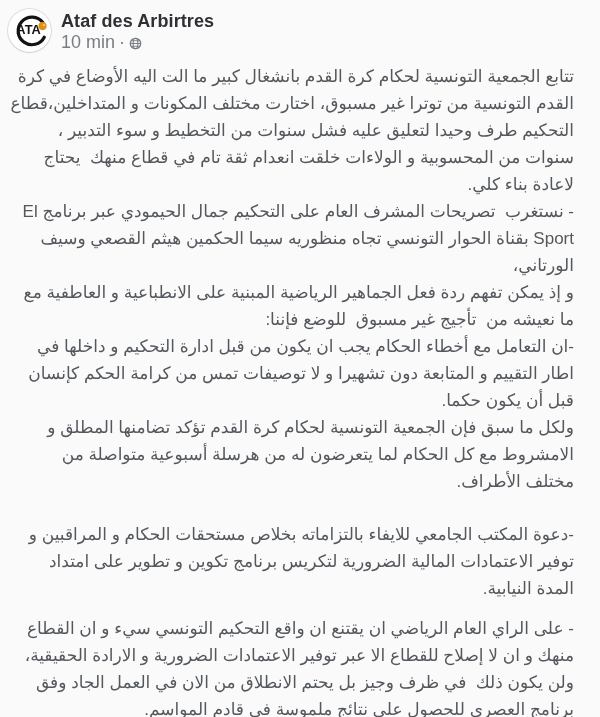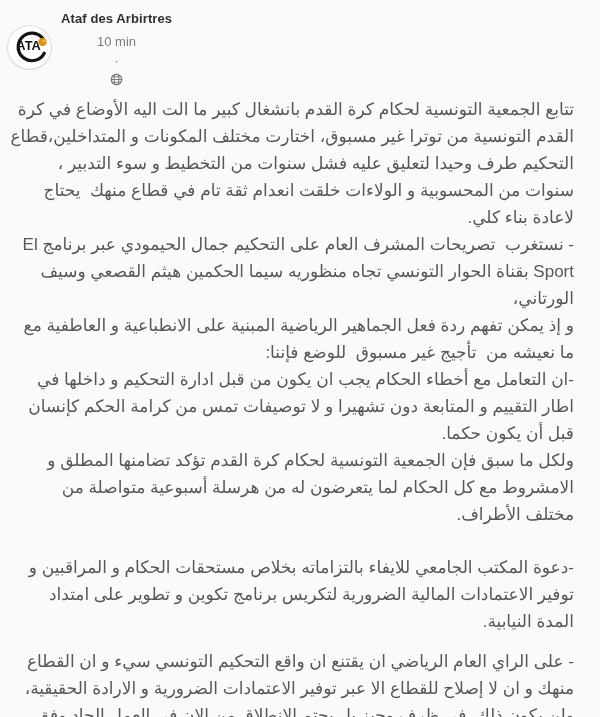--- a/index.html
+++ b/index.html
@@ -28,33 +28,32 @@
     display: flex;
     align-items: center;
     justify-content: center;
     cursor: pointer;
     flex: 0 0 auto;
   }
   .avatar svg { width: 38px; height: 38px; }
   .header-text { padding-top: 3px; }
   .page-name {
     font-weight: bold;
-    font-size: 13px;
+    font-size: 18px;
     color: #2e3033;
     letter-spacing: 0.1px;
     cursor: pointer;
   }
   .meta {
     display: flex;
     align-items: center;
     gap: 4px;
-    margin-top: 8px;
-    font-size: 13px;
+    margin-top: 0;
+    font-size: 18px;
     color: #797d82;
-    flex-direction: column;
   }
   .globe { display: inline-flex; margin-top: 1px; }
 
   
   .body-text {
     direction: rtl;
     text-align: right;
     padding: 8px 26px 0 10px;
     font-size: 17px;
     line-height: 27px;

